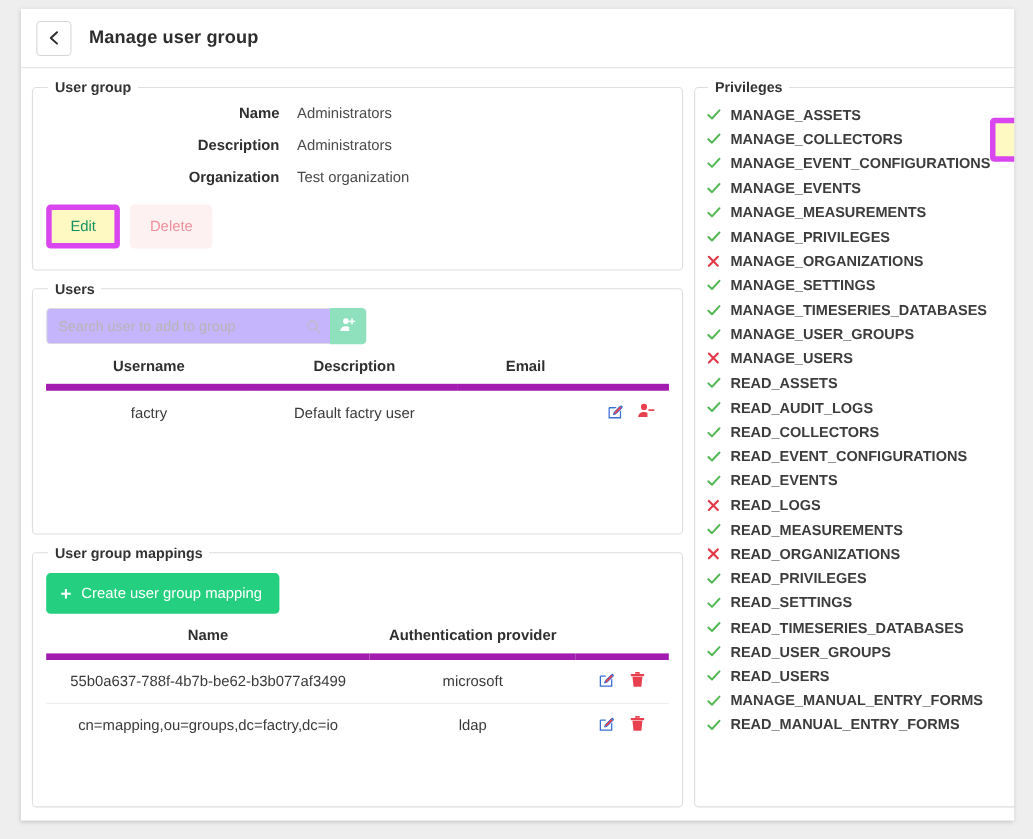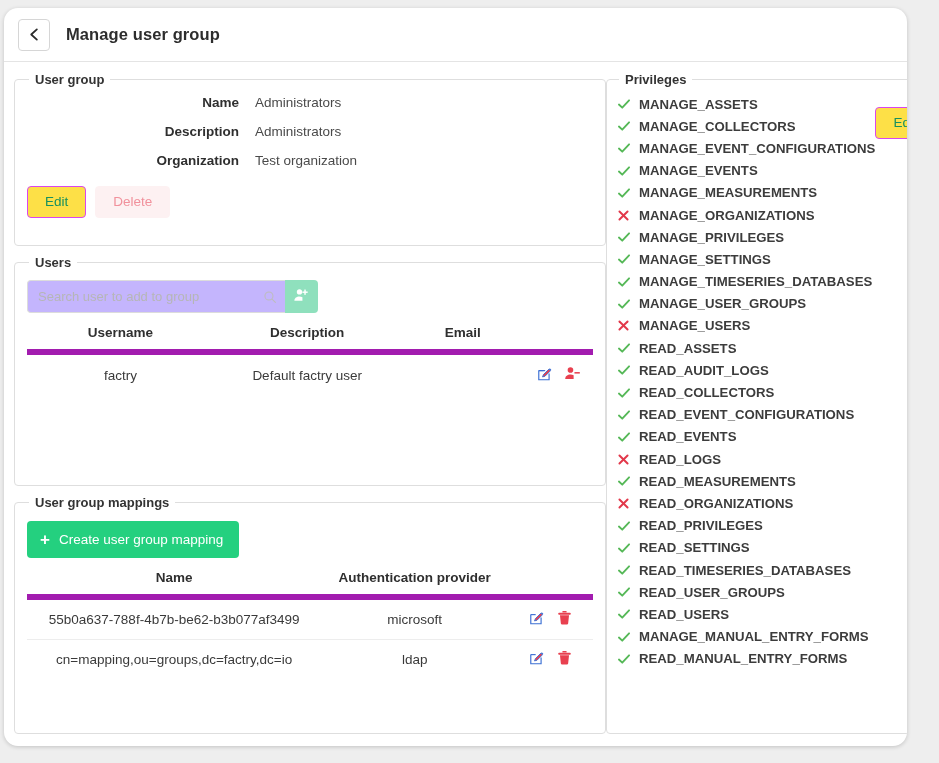--- a/index.html
+++ b/index.html
@@ -11,24 +11,24 @@
     font-family: "Liberation Sans", sans-serif;
     -webkit-font-smoothing: antialiased;
   }
   .page {
     position: relative;
     width: 939px; height: 763px;
     overflow: hidden;
   }
   .card {
     position: absolute;
-    left: 4px; top: 8px;
+    left: 19px; top: 8px;
     width: 903px; height: 738px;
     background: #ffffff;
-    border-radius: 14px;
+    border-radius: 0;
     box-shadow: 0 1px 4px rgba(0,0,0,0.18);
     overflow: hidden;
   }
 
   
   .header {
     height: 54px;
     border-bottom: 1px solid #e4e4e4;
     display: flex;
     align-items: center;
@@ -50,21 +50,21 @@
     font-size: 16.5px;
     font-weight: bold;
     color: #2d2d2d;
     letter-spacing: 0.1px;
   }
 
   
   .body {
     display: flex;
     padding: 10px 10px 12px 10px;
-    gap: 0;
+    gap: 10px;
     height: calc(100% - 54px);
   }
   .col-left { width: 592px; flex: none; display: flex; flex-direction: column; gap: 9px; }
   .col-right { flex: 1 1 auto; display: flex; }
 
   
   fieldset.box {
     border: 1px solid #dedede;
     border-radius: 4px;
     margin: 0;
@@ -98,22 +98,22 @@
   .btn-row { display: flex; gap: 9px; margin-top: 18px; }
   .btn {
     font-family: "Liberation Sans", sans-serif;
     font-size: 13.5px;
     border-radius: 4px;
     padding: 7px 17px;
     cursor: pointer;
     line-height: 1.15;
   }
   .btn-edit-outline {
-    background: #fde047;
-    border: 1px solid #d946ef;
+    background: #fef9c3;
+    border: 5px solid #d946ef;
     color: #17905f;
   }
   .btn-delete-disabled {
     background: #fdf1f2;
     border: 1px solid #fdf1f2;
     color: #f1919c;
     cursor: default;
   }
 
   
@@ -446,34 +446,34 @@
               <li class="priv-item">
                 <span class="priv-mark">
                   <svg width="14" height="14" viewBox="0 0 16 16">
                     <polyline points="2.2,8.6 6.0,12.2 13.8,3.8" fill="none" stroke="#55b857" stroke-width="2.1" stroke-linecap="round" stroke-linejoin="round"></polyline>
                   </svg>
                 </span>
                 <span class="priv-name">MANAGE_MEASUREMENTS</span>
               </li>
               <li class="priv-item">
                 <span class="priv-mark">
+                  <svg width="14" height="14" viewBox="0 0 16 16">
+                    <polyline points="2.2,8.6 6.0,12.2 13.8,3.8" fill="none" stroke="#55b857" stroke-width="2.1" stroke-linecap="round" stroke-linejoin="round"></polyline>
+                  </svg>
+                </span>
+                <span class="priv-name">MANAGE_PRIVILEGES</span>
+              </li>
+              <li class="priv-item">
+                <span class="priv-mark">
                   <svg width="13" height="13" viewBox="0 0 16 16">
                     <line x1="3.0" y1="3.0" x2="13.0" y2="13.0" stroke="#e2384a" stroke-width="2.4" stroke-linecap="round"></line>
                     <line x1="13.0" y1="3.0" x2="3.0" y2="13.0" stroke="#e2384a" stroke-width="2.4" stroke-linecap="round"></line>
                   </svg>
                 </span>
                 <span class="priv-name">MANAGE_ORGANIZATIONS</span>
-              </li>
-              <li class="priv-item">
-                <span class="priv-mark">
-                  <svg width="14" height="14" viewBox="0 0 16 16">
-                    <polyline points="2.2,8.6 6.0,12.2 13.8,3.8" fill="none" stroke="#55b857" stroke-width="2.1" stroke-linecap="round" stroke-linejoin="round"></polyline>
-                  </svg>
-                </span>
-                <span class="priv-name">MANAGE_PRIVILEGES</span>
               </li>
               <li class="priv-item">
                 <span class="priv-mark">
                   <svg width="14" height="14" viewBox="0 0 16 16">
                     <polyline points="2.2,8.6 6.0,12.2 13.8,3.8" fill="none" stroke="#55b857" stroke-width="2.1" stroke-linecap="round" stroke-linejoin="round"></polyline>
                   </svg>
                 </span>
                 <span class="priv-name">MANAGE_SETTINGS</span>
               </li>
               <li class="priv-item">

